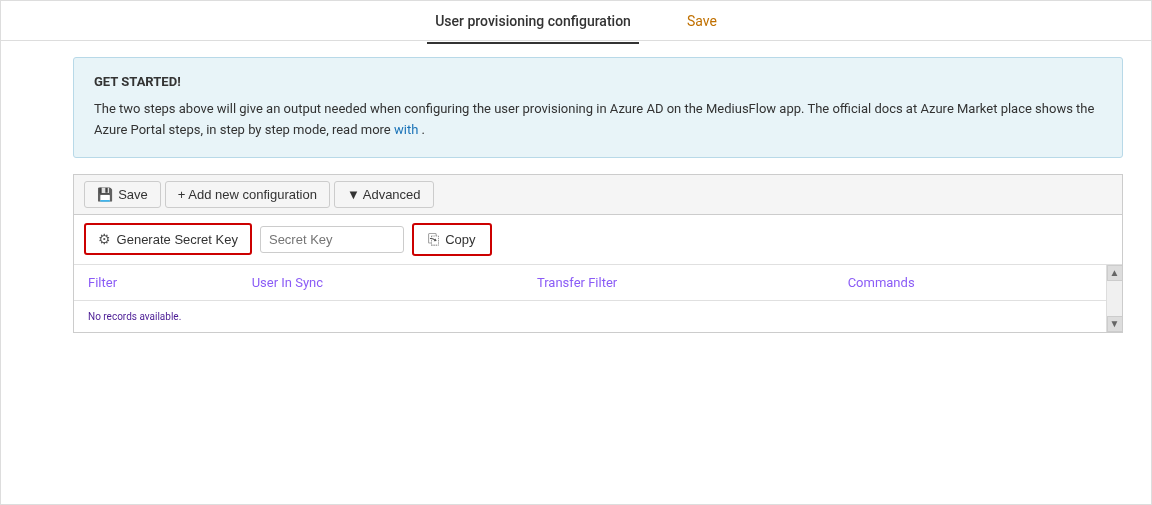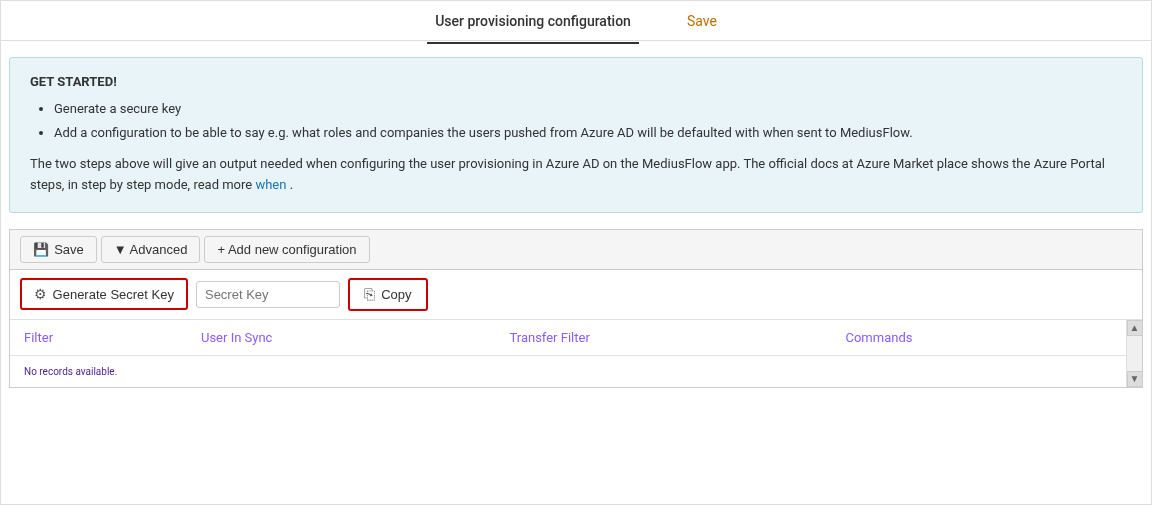--- a/index.html
+++ b/index.html
@@ -46,21 +46,22 @@
       right: 0;
       height: 2px;
       background: #333;
     }
     .tab-item.logs {
       color: #c07000;
     }
 
     
     .main-content {
-      padding: 16px 8px;
+      padding: 16px 28px;
+      margin-left: 44px;
     }
 
     
     .info-box {
       background: #e8f4f8;
       border: 1px solid #b8d9e8;
       border-radius: 3px;
       padding: 16px 20px;
       margin-bottom: 16px;
     }
@@ -242,41 +243,37 @@
     </div>
     <div class="tab-item logs">
       <span>Save</span>
     </div>
   </div>
 
   <div class="main-content">
 
     <div class="info-box">
       <div class="title">GET STARTED!</div>
-      <ul>
-        <li>Generate a secure key</li>
-        <li>Add a configuration to be able to say e.g. what roles and companies the users pushed from Azure AD will be defaulted with when sent to MediusFlow.</li>
-      </ul>
       <div class="footer-text">
         <span>The two steps above will give an output needed when configuring the user provisioning in Azure AD on the MediusFlow app. The official docs at Azure Market place shows the Azure Portal steps, in step by step mode, read more </span>
-        <a class="link-blue" href="#">when</a>
+        <a class="link-blue" href="#">with</a>
         <span>.</span>
       </div>
     </div>
 
     <div class="toolbar">
       <button class="toolbar-btn">
         <span class="btn-icon">💾</span>
         <span>Save</span>
       </button>
       <button class="toolbar-btn">
-        <span>▼ Advanced</span>
+        <span>+ Add new configuration</span>
       </button>
       <button class="toolbar-btn">
-        <span>+ Add new configuration</span>
+        <span>▼ Advanced</span>
       </button>
     </div>
 
     <div class="table-area">
 
       <div class="secret-key-row">
         <button class="generate-btn">
           <span class="gear-icon">⚙</span>
           <span>Generate Secret Key</span>
         </button>

